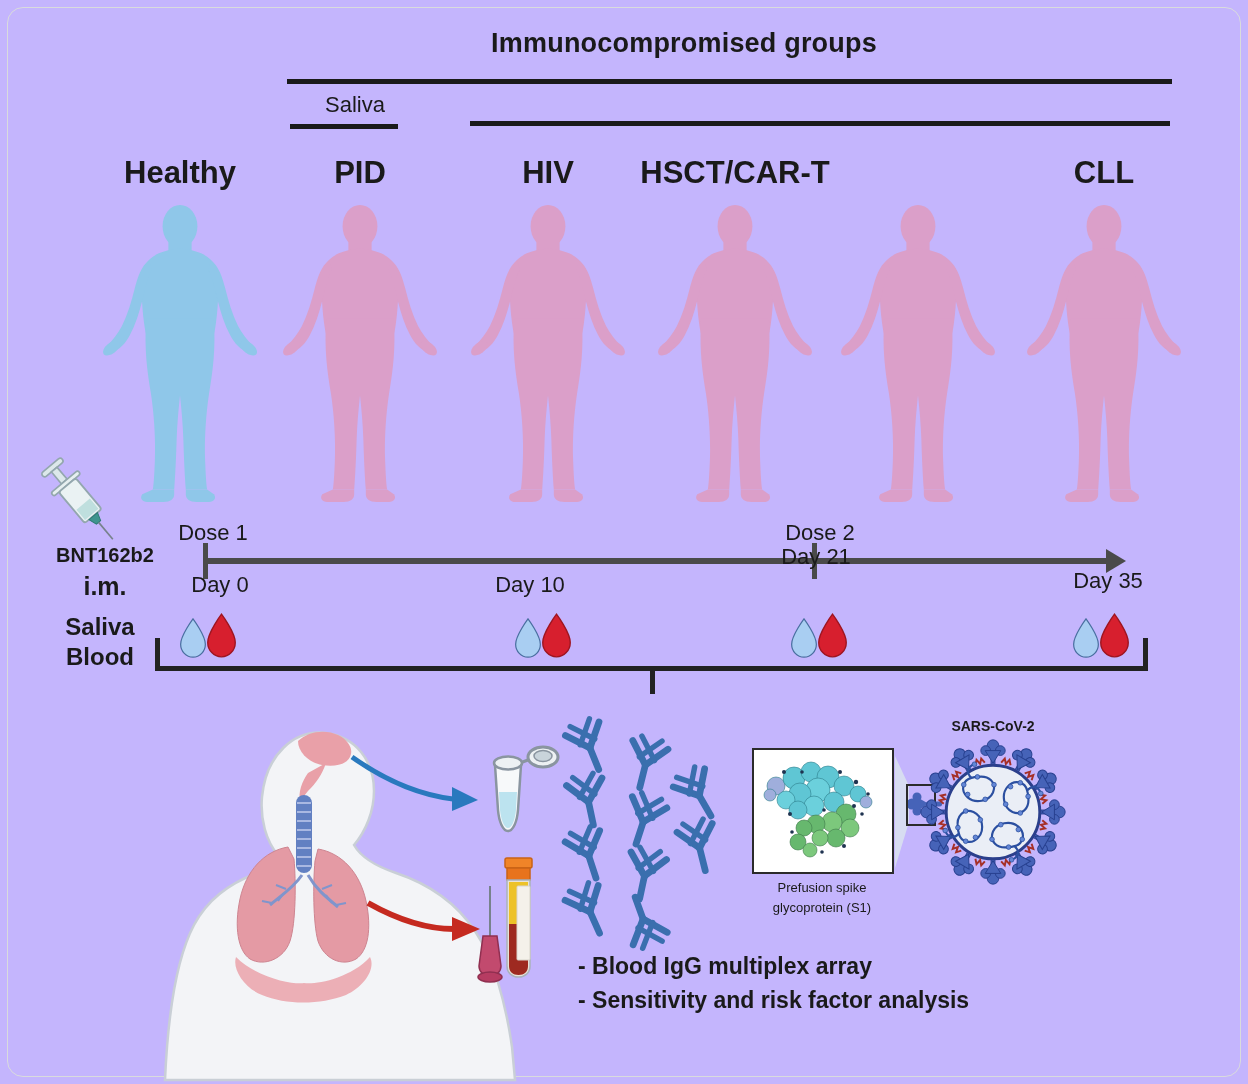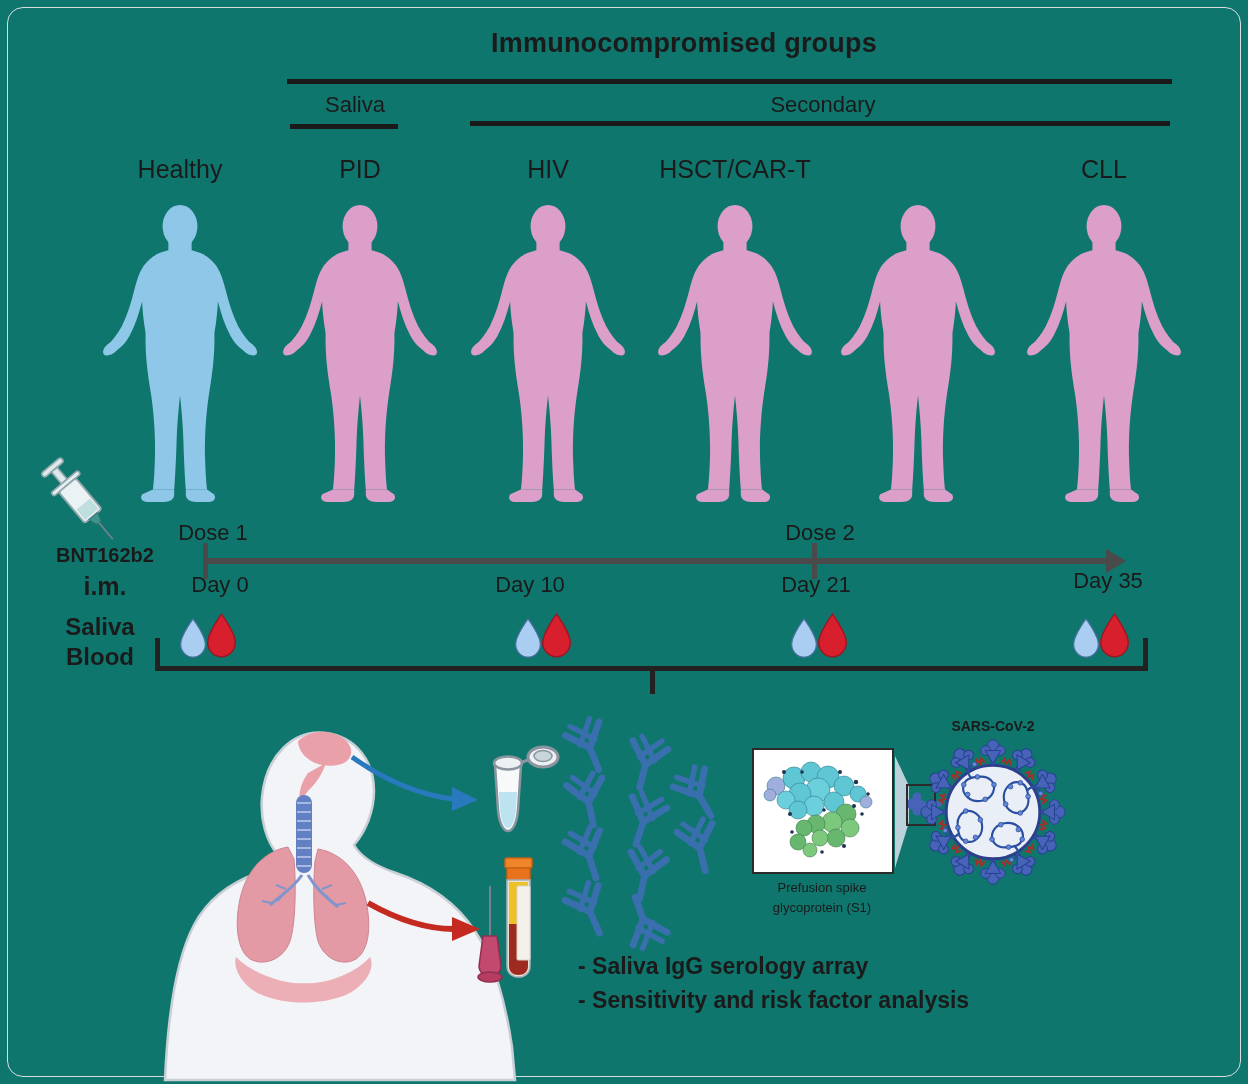--- a/index.html
+++ b/index.html
@@ -1,23 +1,23 @@
 <!DOCTYPE html>
 <html><head>
 <meta charset="utf-8">
 <style>
   html,body{margin:0;padding:0;background:#fff;}
-  .canvas{position:relative;width:1248px;height:1084px;background:#0f766e;overflow:hidden;
+  .canvas{position:relative;width:1248px;height:1084px;background:#c4b5fd;overflow:hidden;
           font-family:"Liberation Sans",sans-serif;color:#1a1a1a;}
   .frame{position:absolute;left:7px;top:7px;right:7px;bottom:7px;border:1px solid #d9dbdd;border-radius:16px;}
   .abs{position:absolute;}
   .ctr{text-align:center;}
   .title{font-size:27px;font-weight:bold;letter-spacing:.2px;}
   .cat-label{font-size:22px;}
-  .group-label{font-size:25px;font-weight:normal;}
+  .group-label{font-size:31px;font-weight:bold;}
   .rule{background:#1a1a1a;}
   .tl-line{background:#4a4a4a;}
   .tl-text{font-size:22px;}
   .tl-bold{font-size:24px;font-weight:bold;}
   .bracket{background:#222;}
   .bullet-line{font-size:23px;font-weight:bold;line-height:34px;white-space:nowrap;}
   .caption{font-size:13px;font-weight:normal;line-height:20px;}
   .small-caption{font-size:14px;font-weight:bold;}
   .person{overflow:visible;}
   .person-blue{fill:#8FC7E9;}
@@ -67,21 +67,20 @@
         <line x1="20" y1="24" x2="34" y2="8" stroke-width="5.2"></line>
         <line x1="26" y1="19" x2="12" y2="3" stroke-width="4.2"></line>
         <line x1="14" y1="19" x2="28" y2="3" stroke-width="4.2"></line>
       </g>
     </defs>
   </svg>
 
   <div class="abs title ctr" style="left:334px;top:28px;width:700px;">Immunocompromised groups</div>
   <div class="abs rule" style="left:287px;top:79px;width:885px;height:5px;"></div>
   <div class="abs cat-label ctr" style="left:295px;top:92px;width:120px;">Saliva</div>
-  <div class="abs cat-label ctr" style="left:623px;top:92px;width:400px;">Secondary</div>
   <div class="abs rule" style="left:290px;top:124px;width:108px;height:5px;"></div>
   <div class="abs rule" style="left:470px;top:121px;width:700px;height:5px;"></div>
 
   <div class="abs group-label ctr" style="left:70px;top:155px;width:220px;">Healthy</div>
   <div class="abs group-label ctr" style="left:250px;top:155px;width:220px;">PID</div>
   <div class="abs group-label ctr" style="left:438px;top:155px;width:220px;">HIV</div>
   <div class="abs group-label ctr" style="left:625px;top:155px;width:220px;">HSCT/CAR-T</div>
   <div class="abs group-label ctr" style="left:994px;top:155px;width:220px;">CLL</div>
 
   <svg class="abs person person-blue" style="left:102px;top:204px;" width="156" height="300" viewBox="0 0 160 310">
@@ -119,21 +118,21 @@
 
   <div class="abs tl-line" style="left:205px;top:558px;width:905px;height:6px;"></div>
   <div class="abs" style="left:1106px;top:549px;width:0;height:0;border-left:20px solid #4a4a4a;border-top:12px solid transparent;border-bottom:12px solid transparent;"></div>
   <div class="abs tl-line" style="left:203px;top:543px;width:5px;height:36px;"></div>
   <div class="abs tl-line" style="left:812px;top:543px;width:5px;height:36px;"></div>
 
   <div class="abs tl-text ctr" style="left:143px;top:520px;width:140px;">Dose 1</div>
   <div class="abs tl-text ctr" style="left:750px;top:520px;width:140px;">Dose 2</div>
   <div class="abs tl-text ctr" style="left:150px;top:572px;width:140px;">Day 0</div>
   <div class="abs tl-text ctr" style="left:460px;top:572px;width:140px;">Day 10</div>
-  <div class="abs tl-text ctr" style="left:746px;top:572px;width:140px;">Day 21</div>
+  <div class="abs tl-text ctr" style="left:746px;top:544px;width:140px;">Day 21</div>
   <div class="abs tl-text ctr" style="left:1038px;top:568px;width:140px;">Day 35</div>
 
   <div class="abs tl-bold ctr" style="left:40px;top:613px;width:120px;">Saliva</div>
   <div class="abs tl-bold ctr" style="left:40px;top:643px;width:120px;">Blood</div>
 
   <svg class="abs" style="left:178px;top:617px;" width="30" height="42" viewBox="0 0 24 34">
       <use href="#drop-shape" fill="#A9CEF2" stroke="#4a6fa0" stroke-width="1"></use>
     </svg>
   <svg class="abs" style="left:205px;top:612px;" width="33" height="47" viewBox="0 0 24 34">
       <use href="#drop-shape" fill="#D71F2E" stroke="#9e1520" stroke-width="1"></use>
@@ -367,17 +366,17 @@
     </g>
     <g>
       <use href="#rna"></use>
         <use href="#rna" transform="rotate(90 80 80)"></use>
       <use href="#rna" transform="rotate(180 80 80)"></use>
         <use href="#rna" transform="rotate(270 80 80)"></use>
     </g>
   </svg>
 
   <div class="abs" style="left:578px;top:949px;">
-    <div class="bullet-line">- Saliva IgG serology array</div>
+    <div class="bullet-line">- Blood IgG multiplex array</div>
     <div class="bullet-line">- Sensitivity and risk factor analysis</div>
   </div>
 
 </div>
 
 </body></html>

